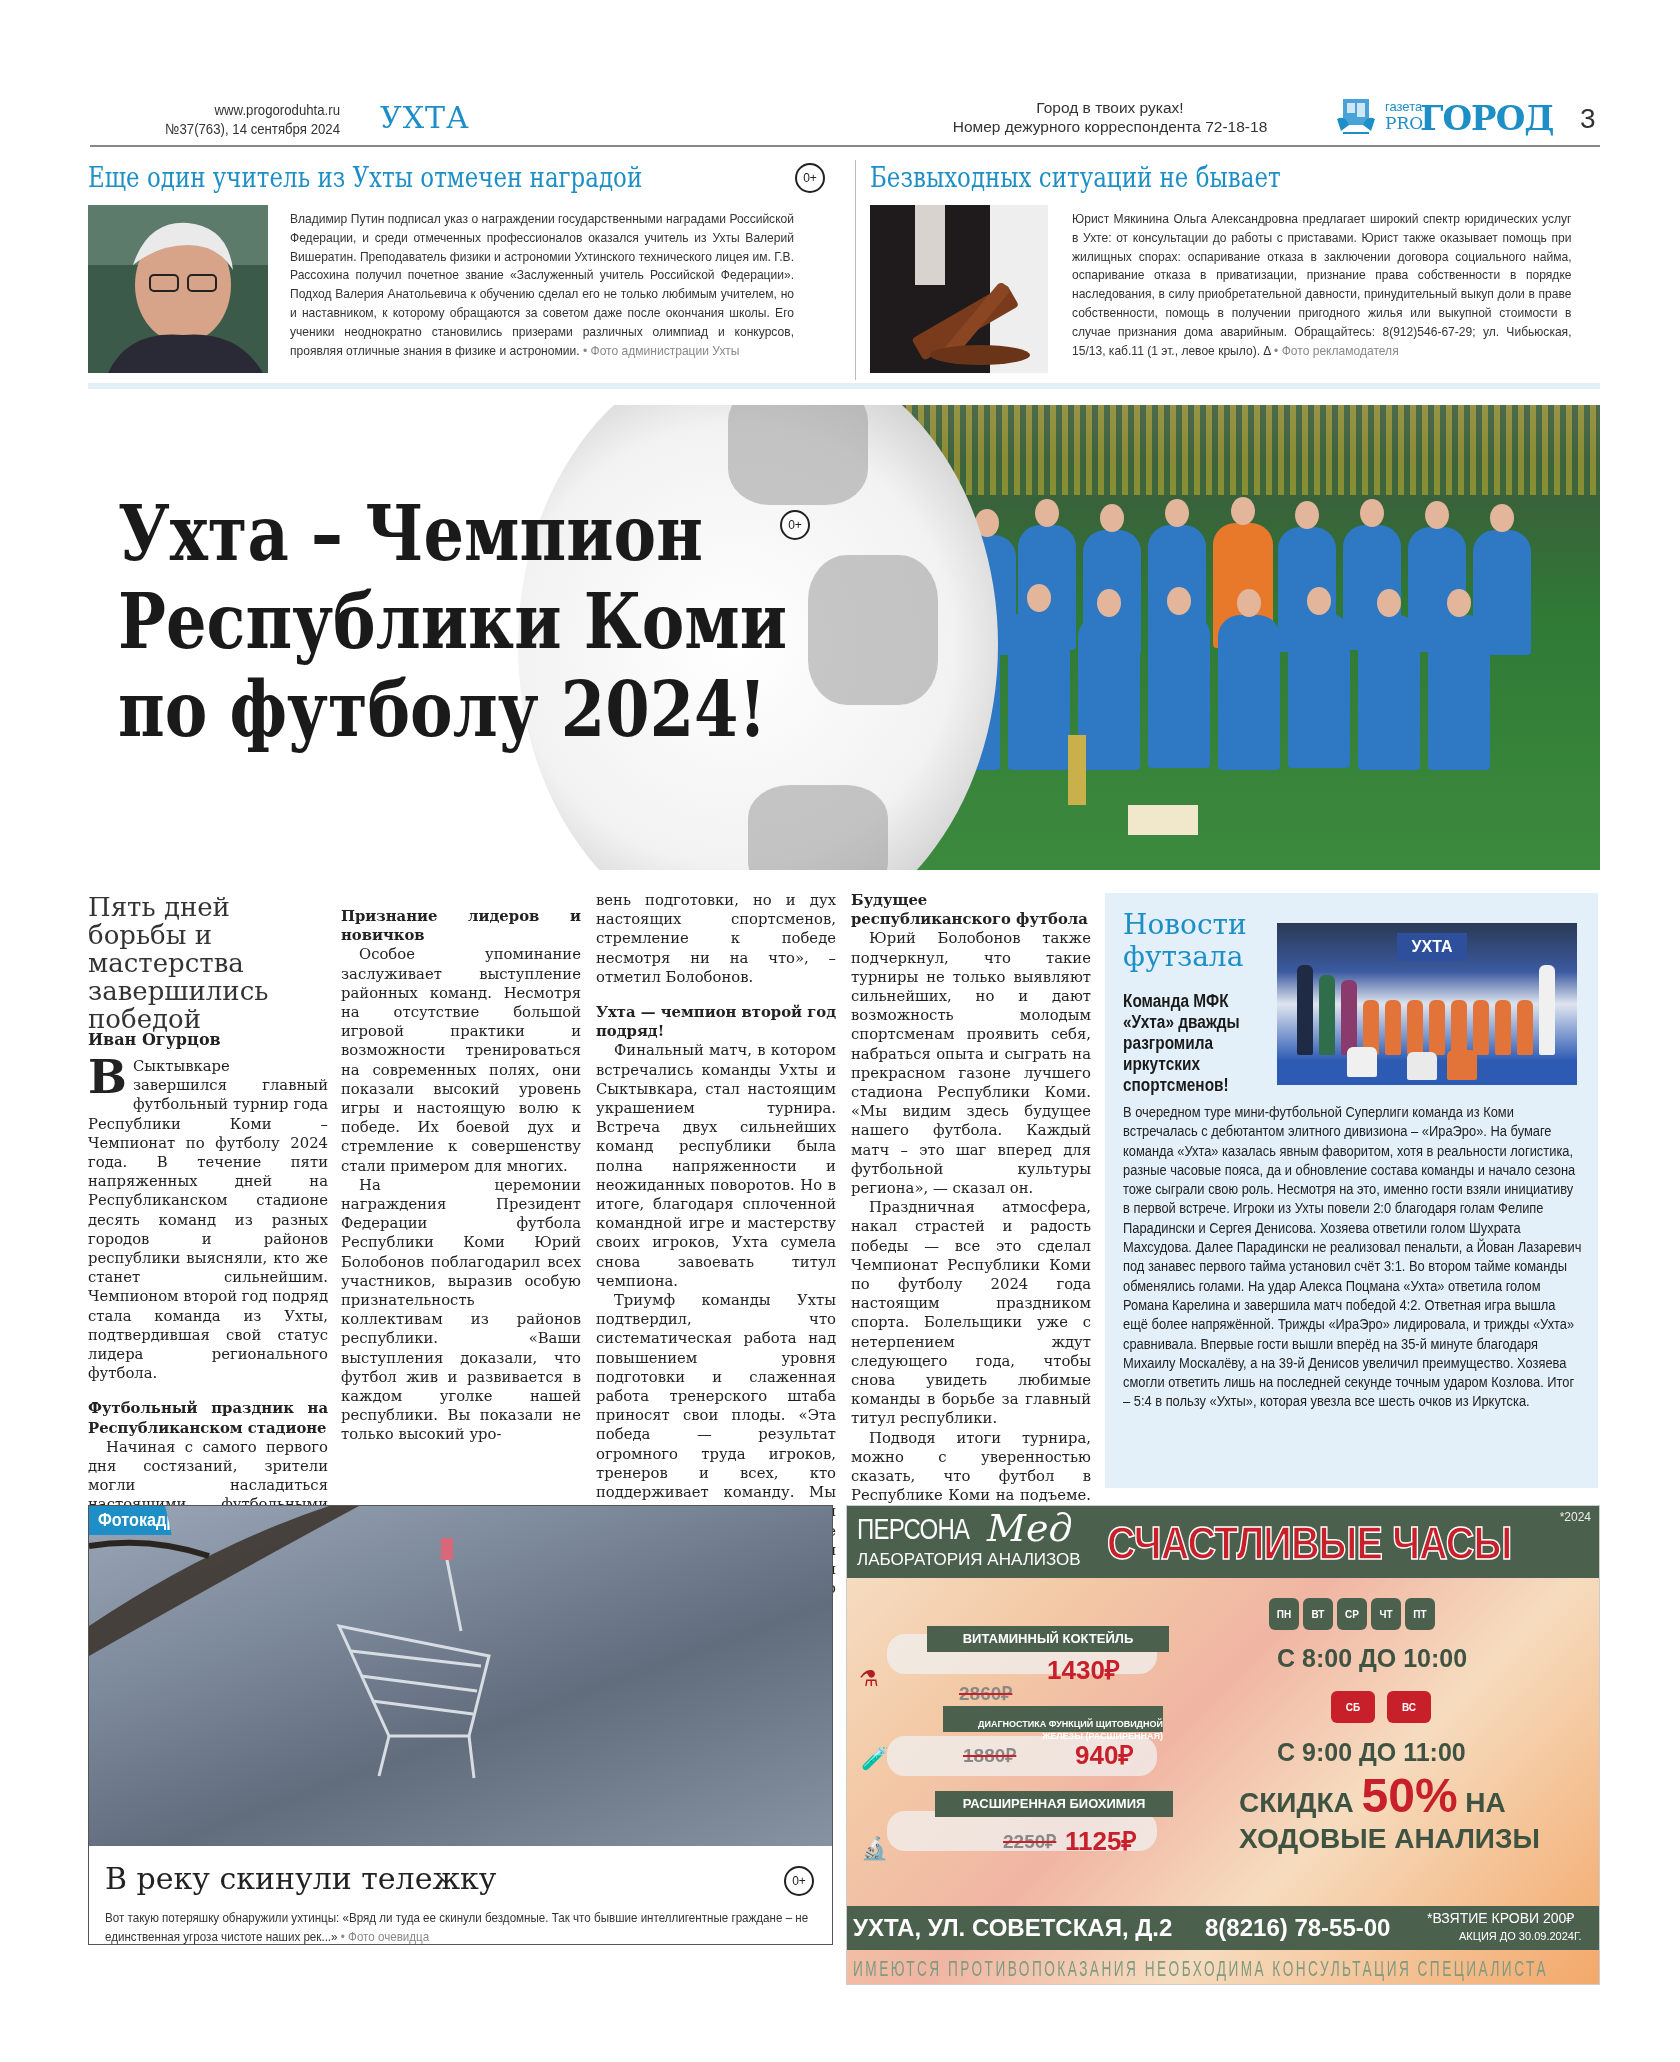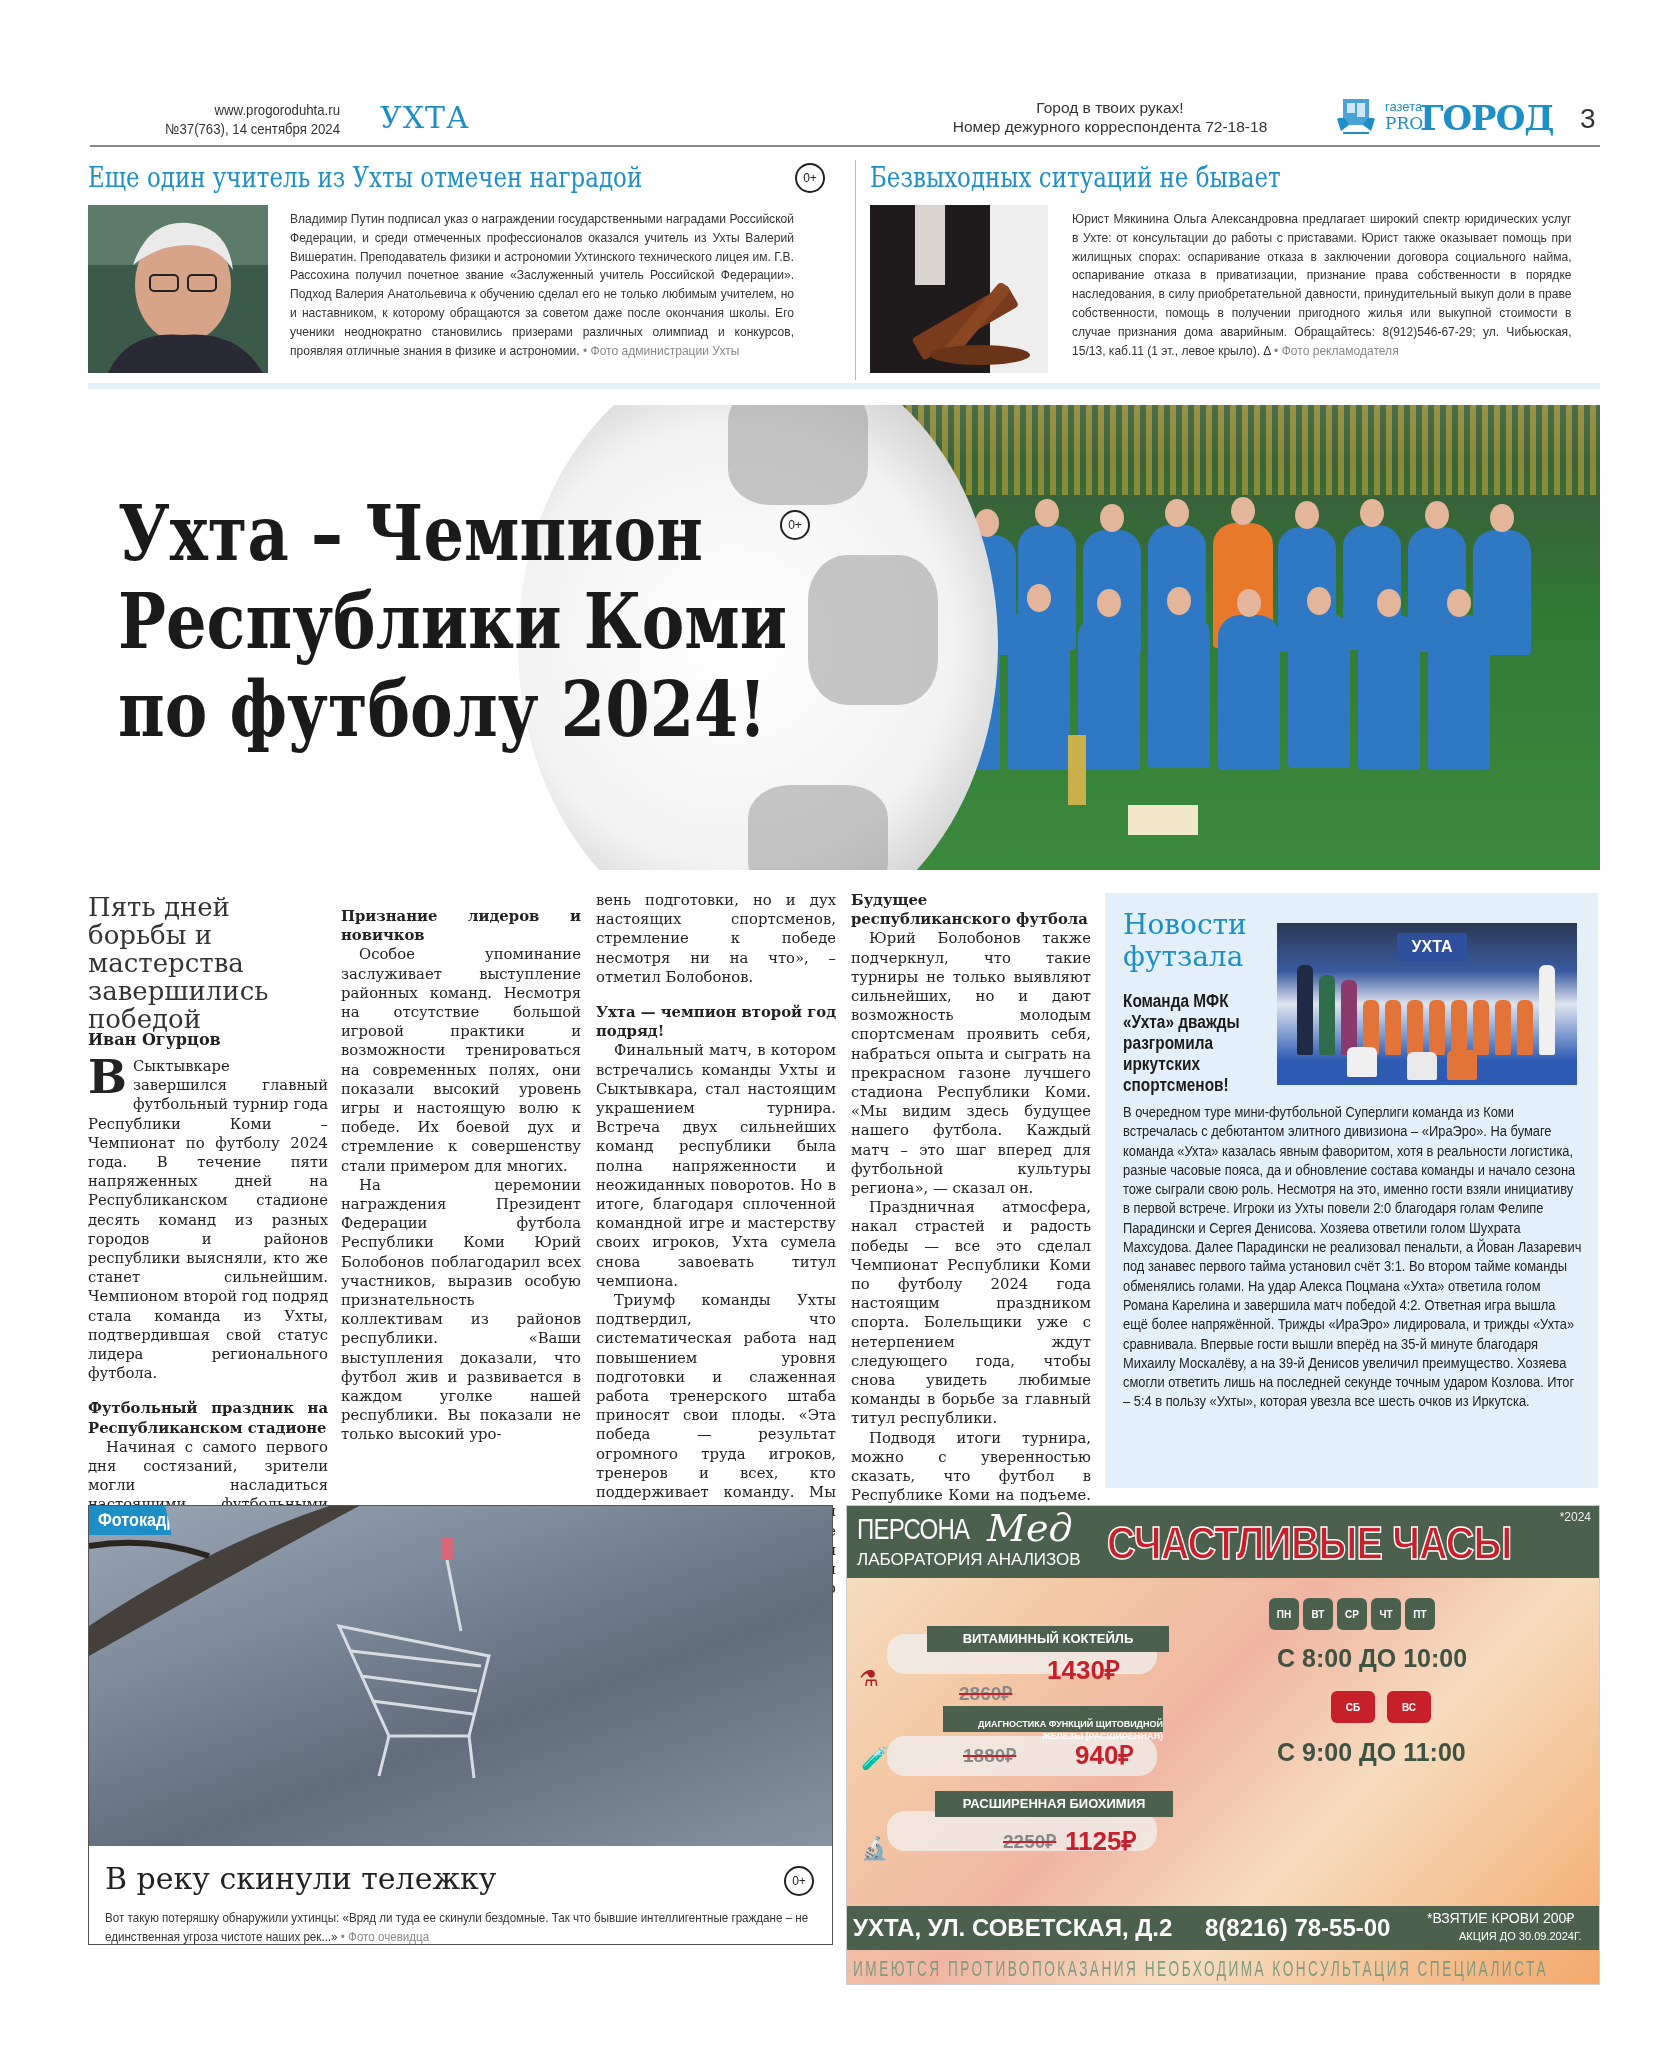--- a/index.html
+++ b/index.html
@@ -316,20 +316,26 @@
 
   <div class="day" style="left:422px;top:92px;">ПН</div>
   <div class="day" style="left:456px;top:92px;">ВТ</div>
   <div class="day" style="left:490px;top:92px;">СР</div>
   <div class="day" style="left:524px;top:92px;">ЧТ</div>
   <div class="day" style="left:558px;top:92px;">ПТ</div>
   <div class="ad-time" style="left:430px;top:138px;">С 8:00 ДО 10:00</div>
   <div class="day red" style="left:484px;top:185px;">СБ</div>
   <div class="day red" style="left:540px;top:185px;">ВС</div>
   <div class="ad-time" style="left:430px;top:232px;">С 9:00 ДО 11:00</div>
+  <div id="ad-discount">
+    <span>СКИДКА</span>
+    <span class="pct">50%</span>
+    <span>НА</span>
+    <div>ХОДОВЫЕ АНАЛИЗЫ</div>
+  </div>
 
   <div id="ad-bottom"></div>
   <div id="ad-address">УХТА, УЛ. СОВЕТСКАЯ, Д.2</div>
   <div id="ad-phone">8(8216) 78-55-00</div>
   <div id="ad-blood">*ВЗЯТИЕ КРОВИ 200₽</div>
   <div id="ad-promo">АКЦИЯ ДО 30.09.2024Г.</div>
   <div id="ad-warning">ИМЕЮТСЯ ПРОТИВОПОКАЗАНИЯ НЕОБХОДИМА КОНСУЛЬТАЦИЯ СПЕЦИАЛИСТА</div>
 </div>
 
 </body></html>

